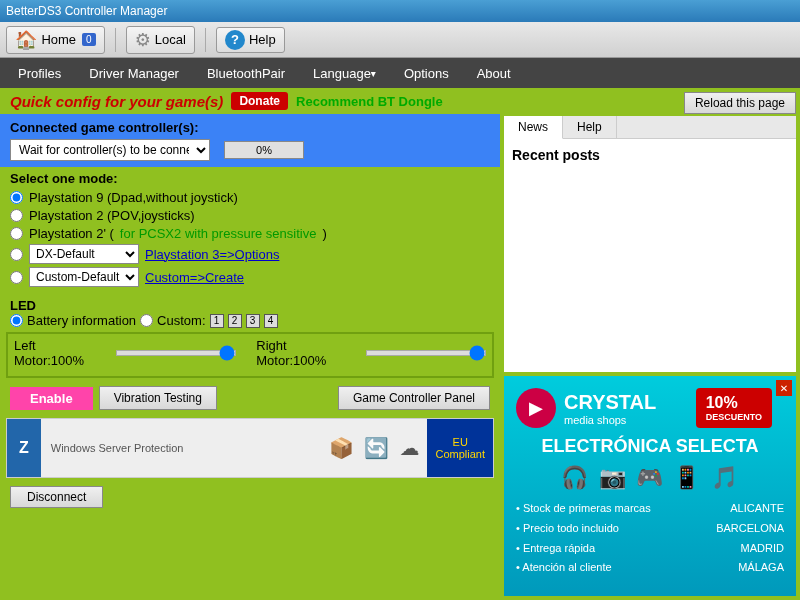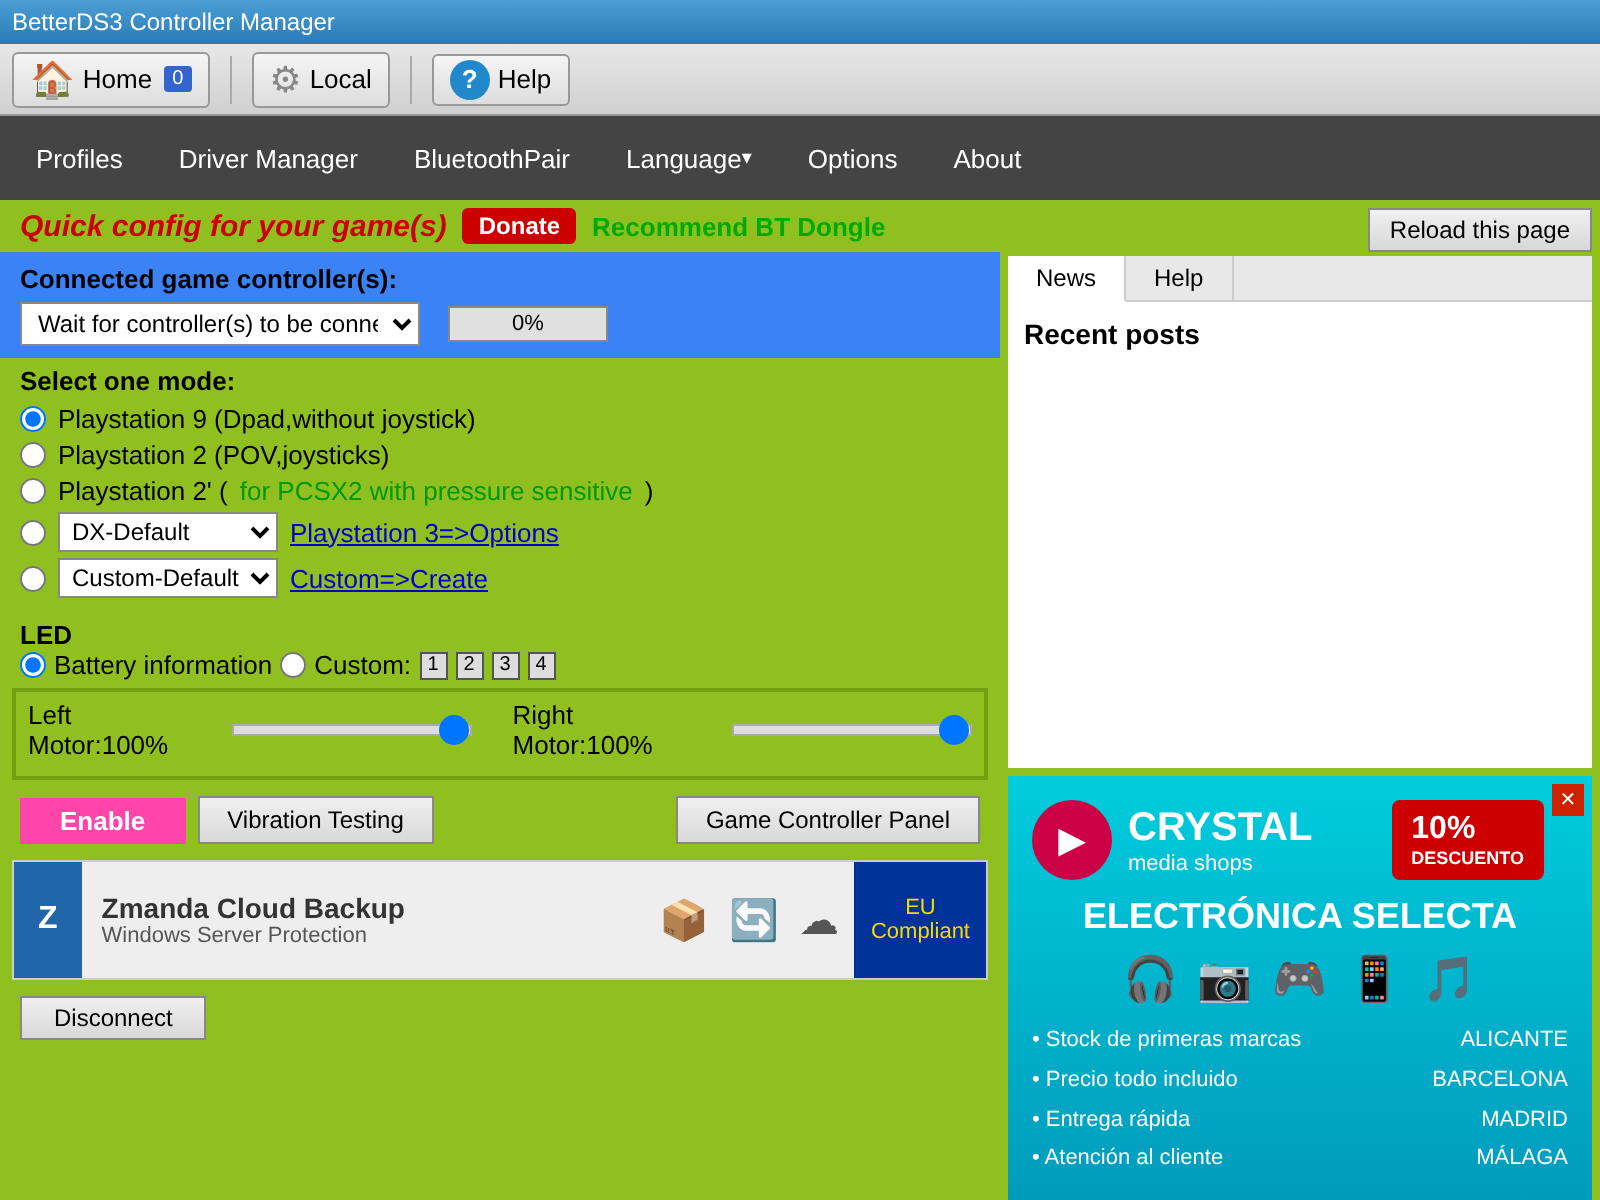--- a/index.html
+++ b/index.html
@@ -54,21 +54,21 @@
       padding: 1px 4px;
       border-radius: 2px;
       margin-left: 2px;
     }
 
     .toolbar-sep { width: 1px; height: 24px; background: #aaa; margin: 0 2px; }
 
     
     .menubar {
       background: #444;
-      height: 42px;
+      height: 30px;
       display: flex;
       align-items: center;
       padding: 0 4px;
       gap: 0;
     }
 
     .menu-item {
       color: white;
       padding: 4px 14px;
       cursor: pointer;
@@ -586,21 +586,20 @@
       <button class="btn-enable">Enable</button>
       <button class="btn-vibration">Vibration Testing</button>
       <button class="btn-game-panel">Game Controller Panel</button>
     </div>
 
     <div class="ad-banner">
       <div class="ad-logo">
         <span>Z</span>
       </div>
       <div class="ad-content">
-        <div class="ad-title">Zmanda Cloud Backup</div>
         <div class="ad-sub">Windows Server Protection</div>
       </div>
       <div class="ad-icons">
         <span class="ad-icon">📦</span>
         <span class="ad-icon">🔄</span>
         <span class="ad-icon">☁</span>
       </div>
       <div class="ad-eu">
         <div>EU</div>
         <div>Compliant</div>

